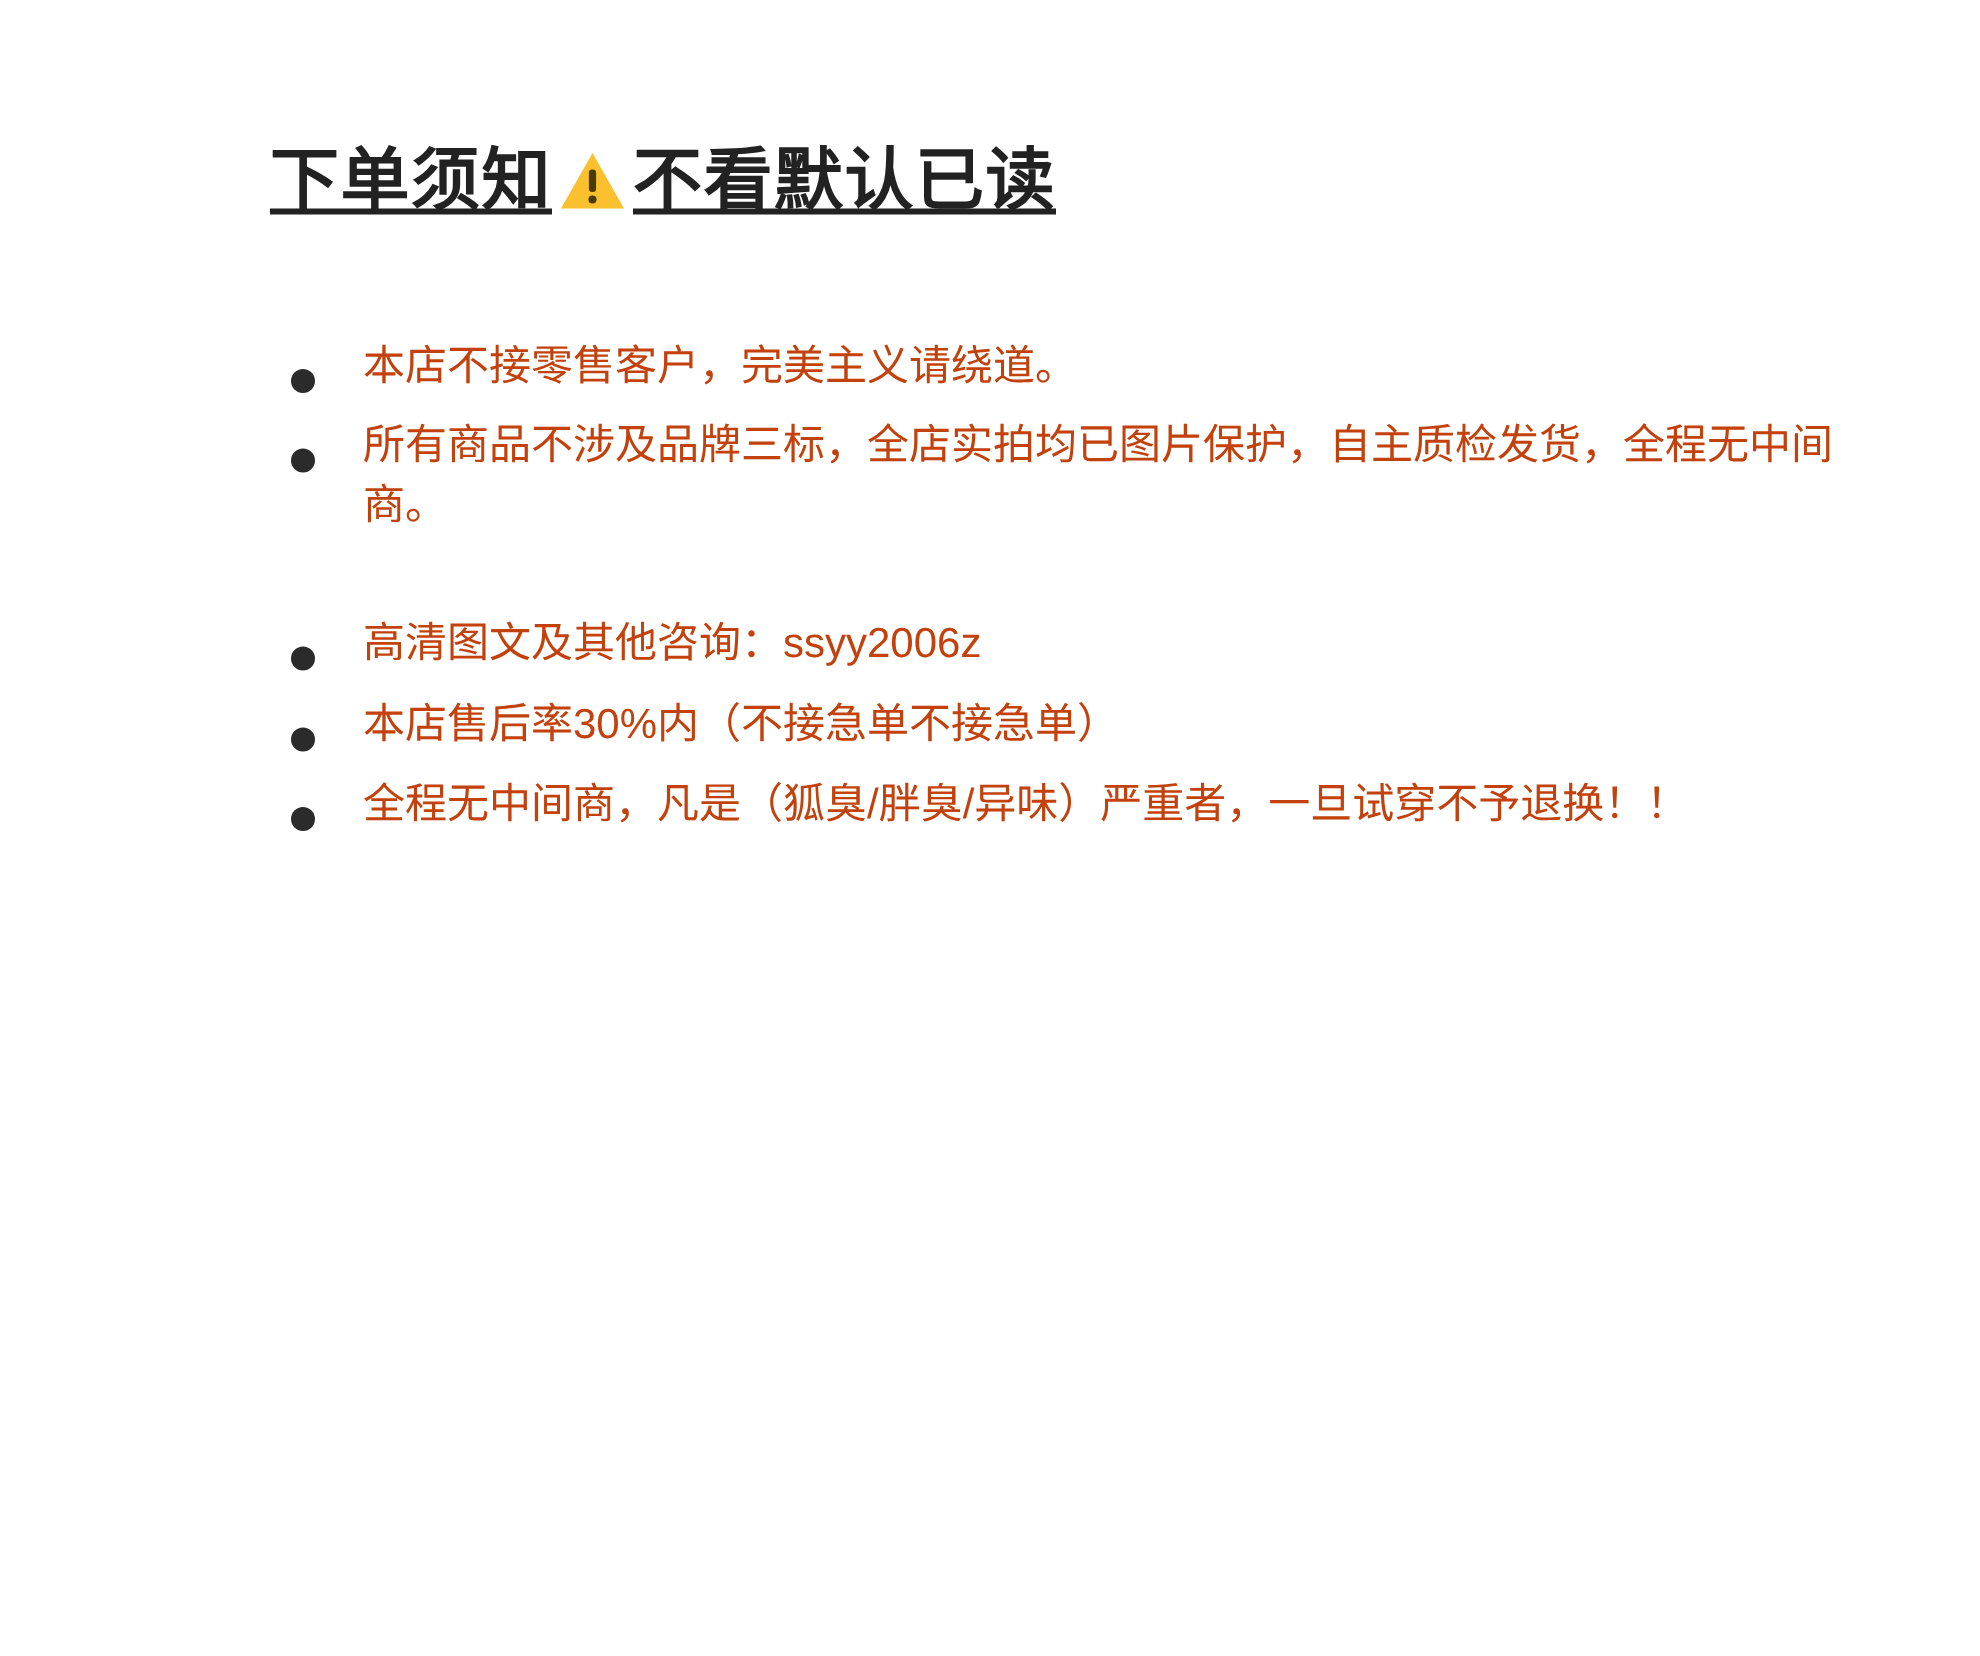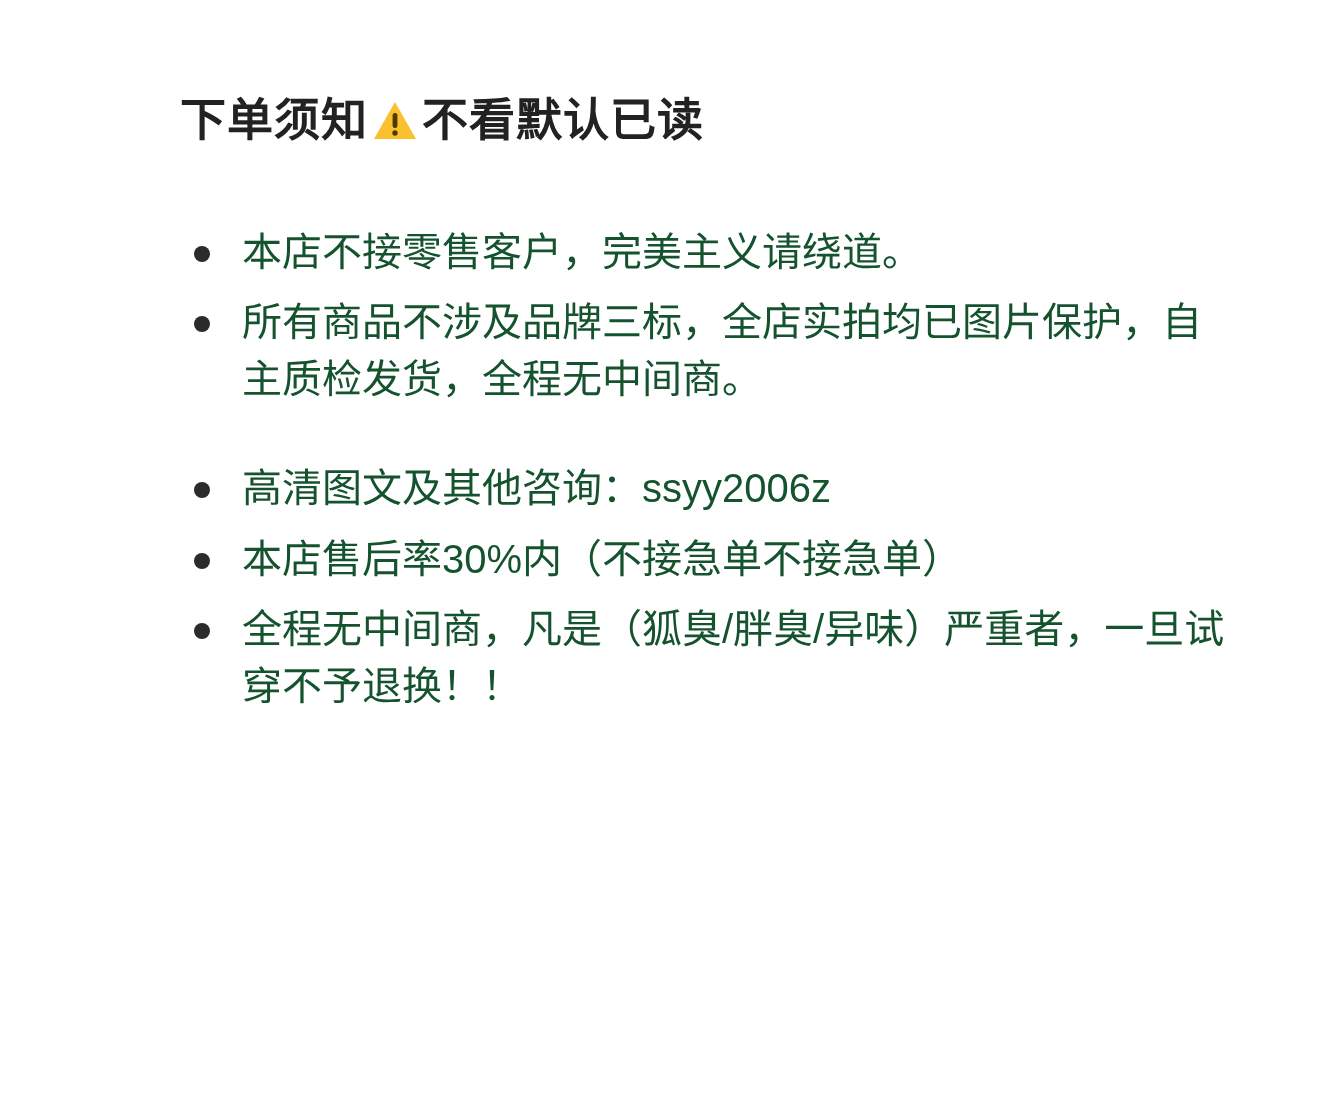--- a/index.html
+++ b/index.html
@@ -26,20 +26,21 @@
   .notice-title {
     font-size: 46px;
     font-weight: bold;
     letter-spacing: 1px;
     line-height: 1.25;
     color: #222222;
     margin: 0 0 74px 0;
     display: flex;
     align-items: center;
     white-space: nowrap;
+    text-decoration: underline;
   }
   .notice-title .warn-icon {
     display: inline-block;
     margin: 0 4px;
     position: relative;
     width: 46px;
     height: 42px;
     flex: 0 0 auto;
   }
   .notice-title .warn-icon svg {
@@ -47,23 +48,23 @@
     width: 46px;
     height: 42px;
   }
   ul.notice-list {
     list-style: none;
     margin: 0;
     padding: 0;
   }
   ul.notice-list li {
     position: relative;
-    font-size: 40px;
+    font-size: 28px;
     line-height: 1.42;
-    color: #14532d;
+    color: #c2410c;
     padding-left: 62px;
     margin-bottom: 14px;
     letter-spacing: 0px;
     max-width: 1060px;
   }
   ul.notice-list li .bullet {
     position: absolute;
     left: 14px;
     top: 22px;
     width: 16px;

